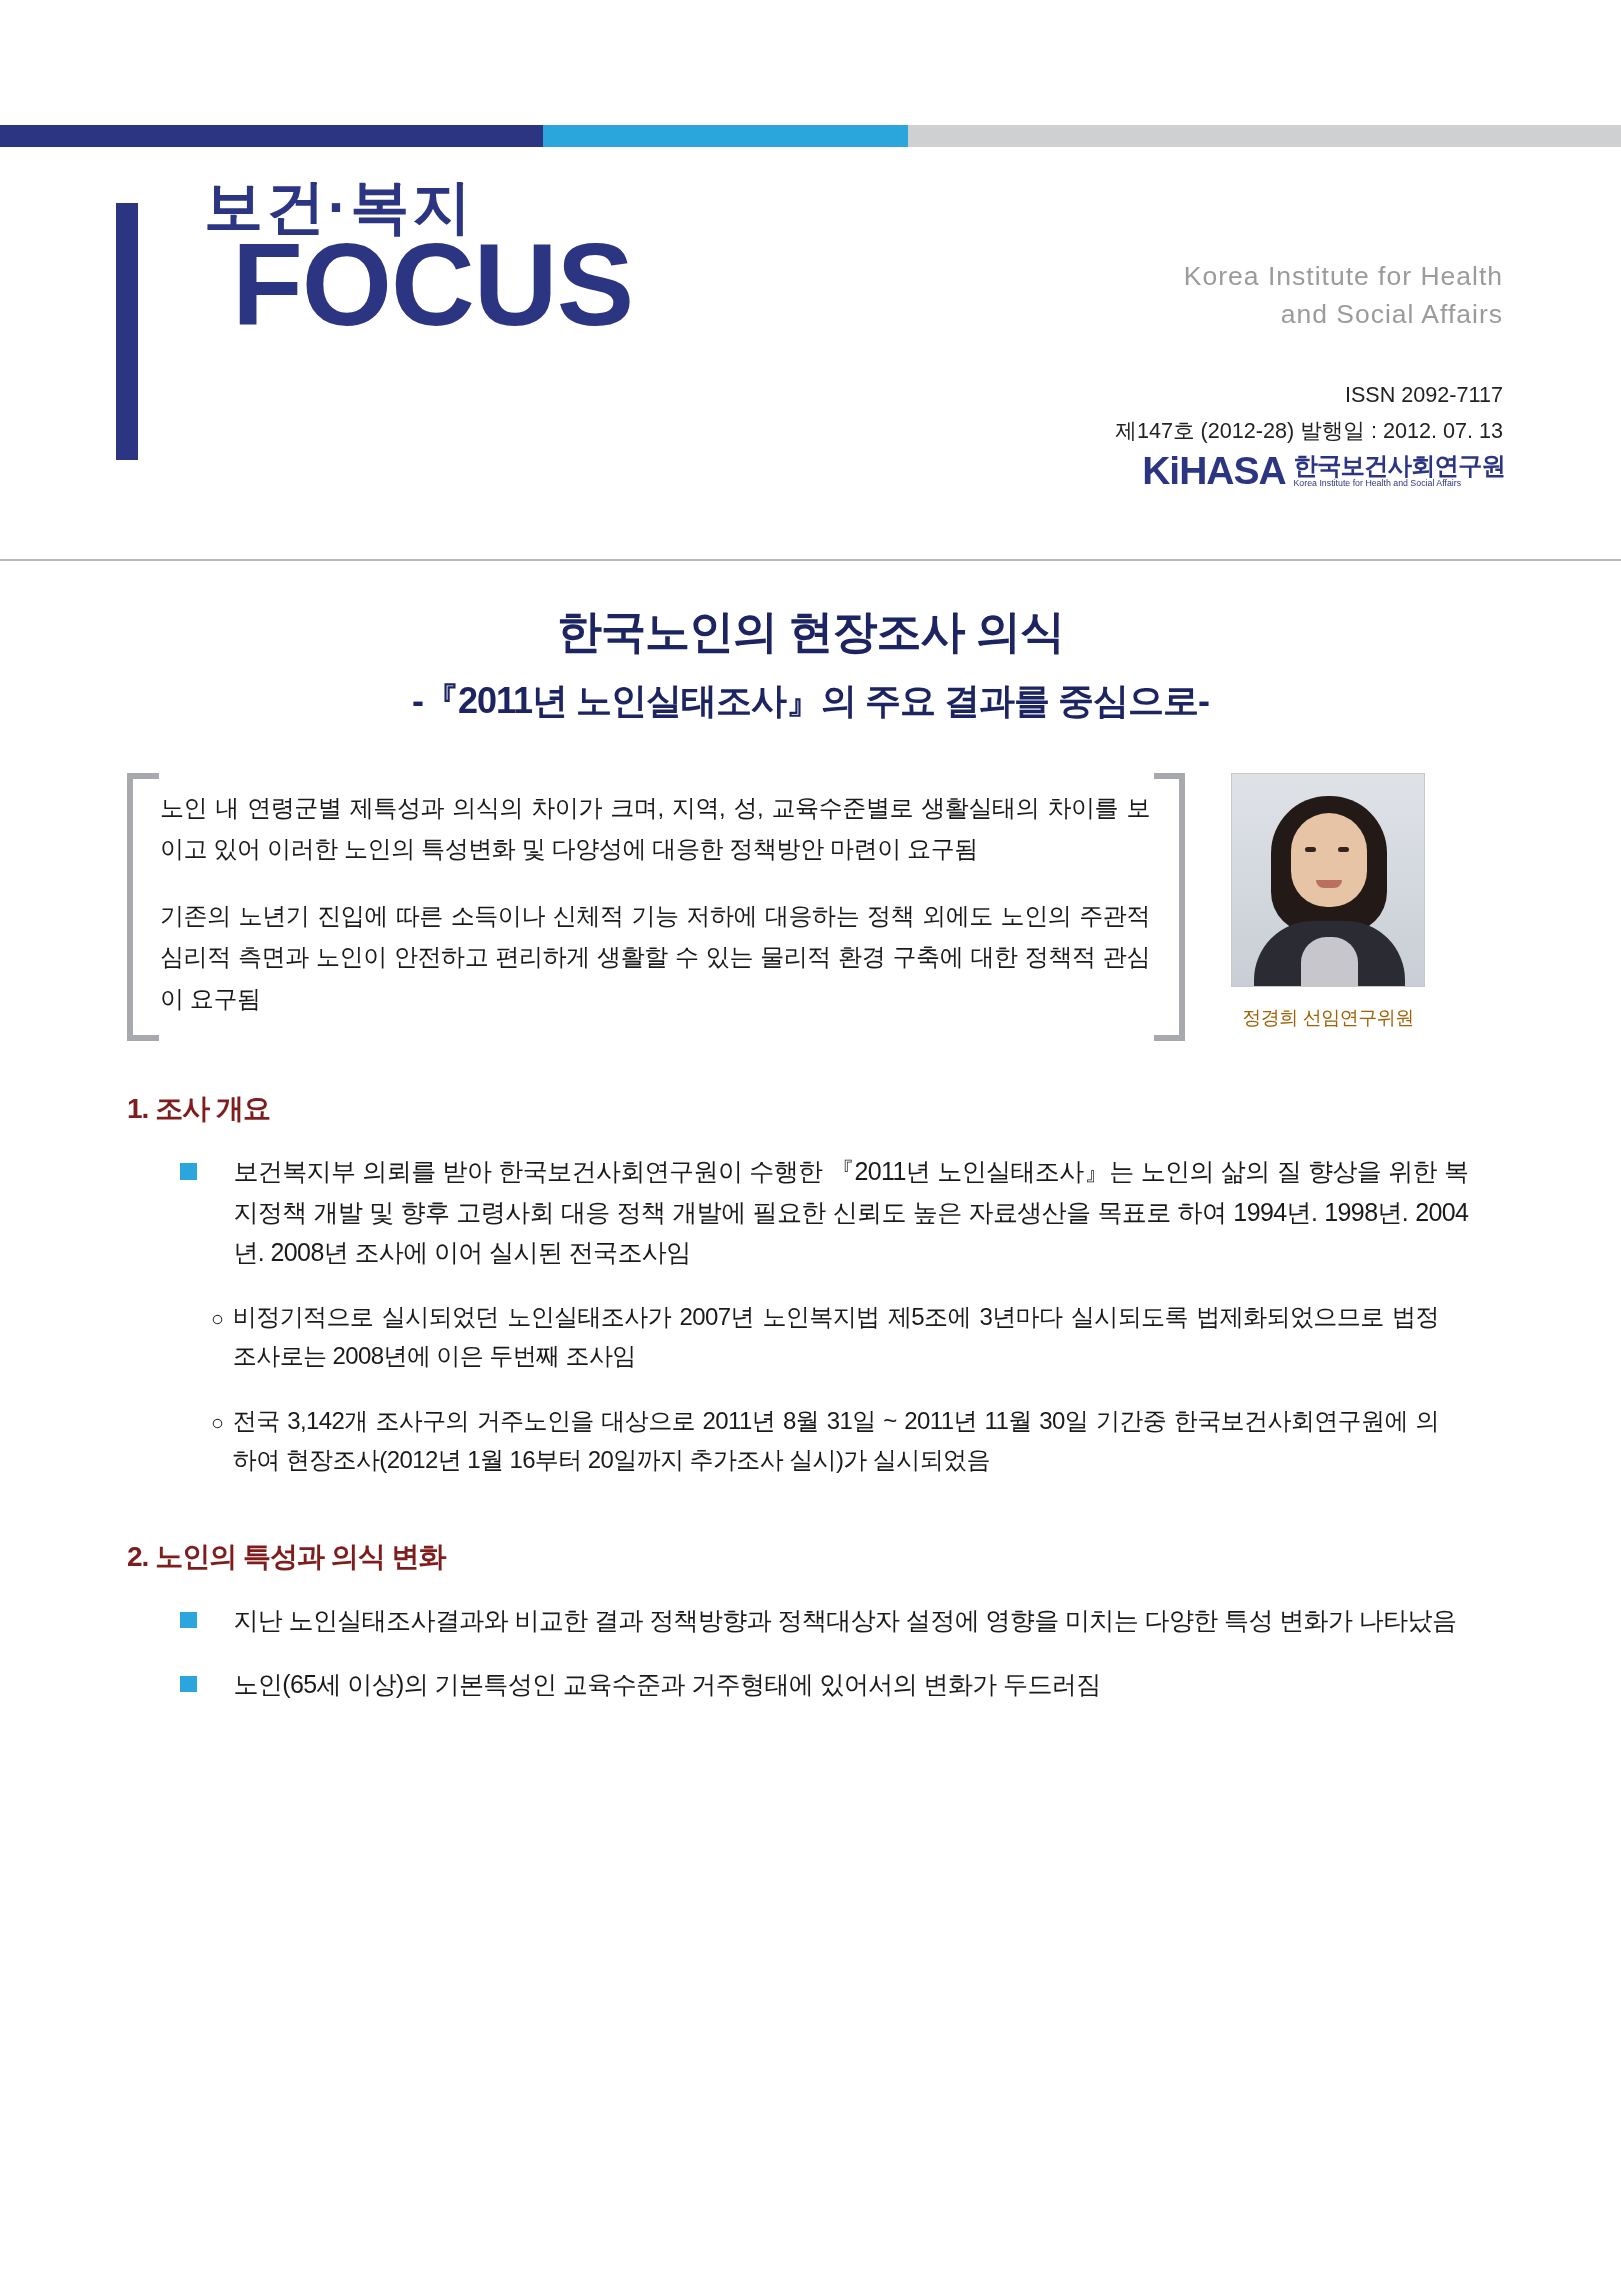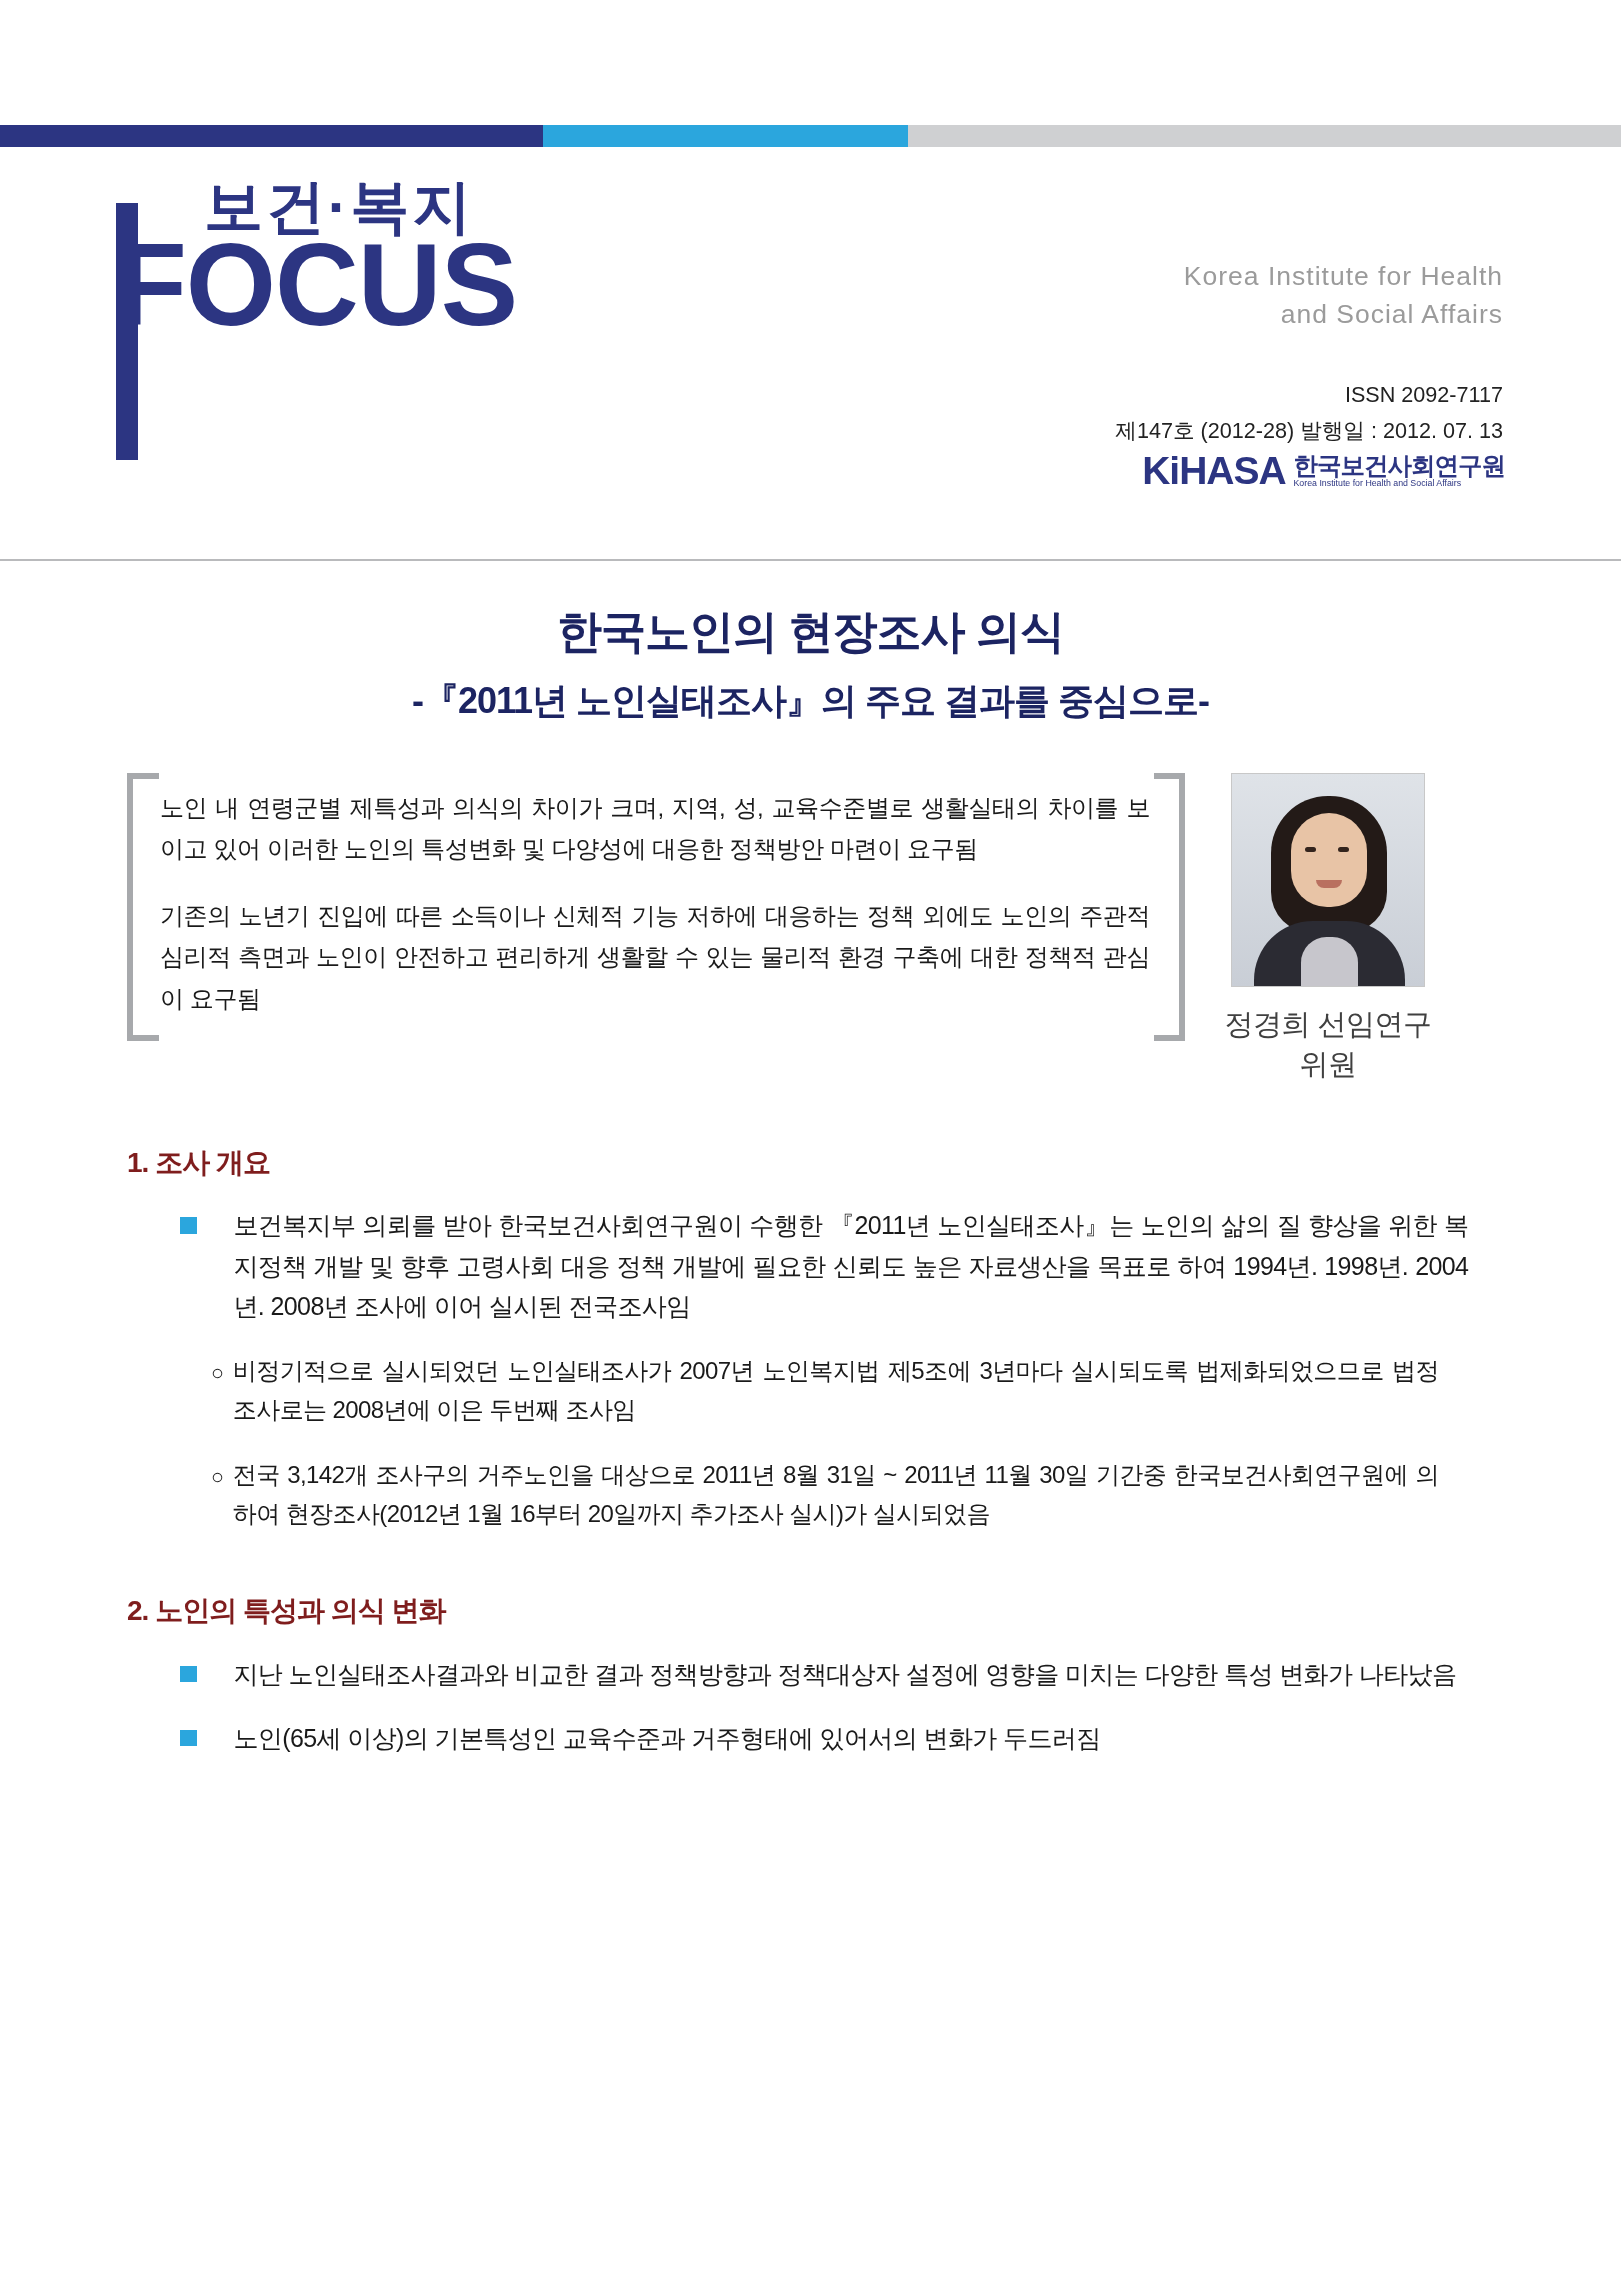--- a/index.html
+++ b/index.html
@@ -65,20 +65,21 @@
     color: #2c3582;
     line-height: 1;
     letter-spacing: -2px;
   }
   .logo-issue .amp {
     color: #9b9b9b;
     font-size: 102px;
     margin-left: 17.6px;
   }
   .logo-focus {
+    margin-left: 116px;
     margin-top: -11.8px;
     font-size: 116px;
     font-weight: bold;
     color: #2c3582;
     line-height: 1.05;
     letter-spacing: -1px;
   }
 
   .inst-block {
     position: absolute;
@@ -236,22 +237,22 @@
   }
   .ph-collar {
     position: absolute;
     left: 69px; bottom: 0;
     width: 57px; height: 49px;
     background: #c7c6cc;
     border-radius: 25.5px 25.5px 0 0;
   }
   .author-name {
     margin-top: 17.6px;
-    font-size: 29px;
-    color: #404040;
+    font-size: 19px;
+    color: #a16207;
     letter-spacing: -0.5px;
   }
 
   
   .section {
     margin: 0 118px 0 127px;
   }
   .section-head {
     font-size: 28px;
     font-weight: bold;

